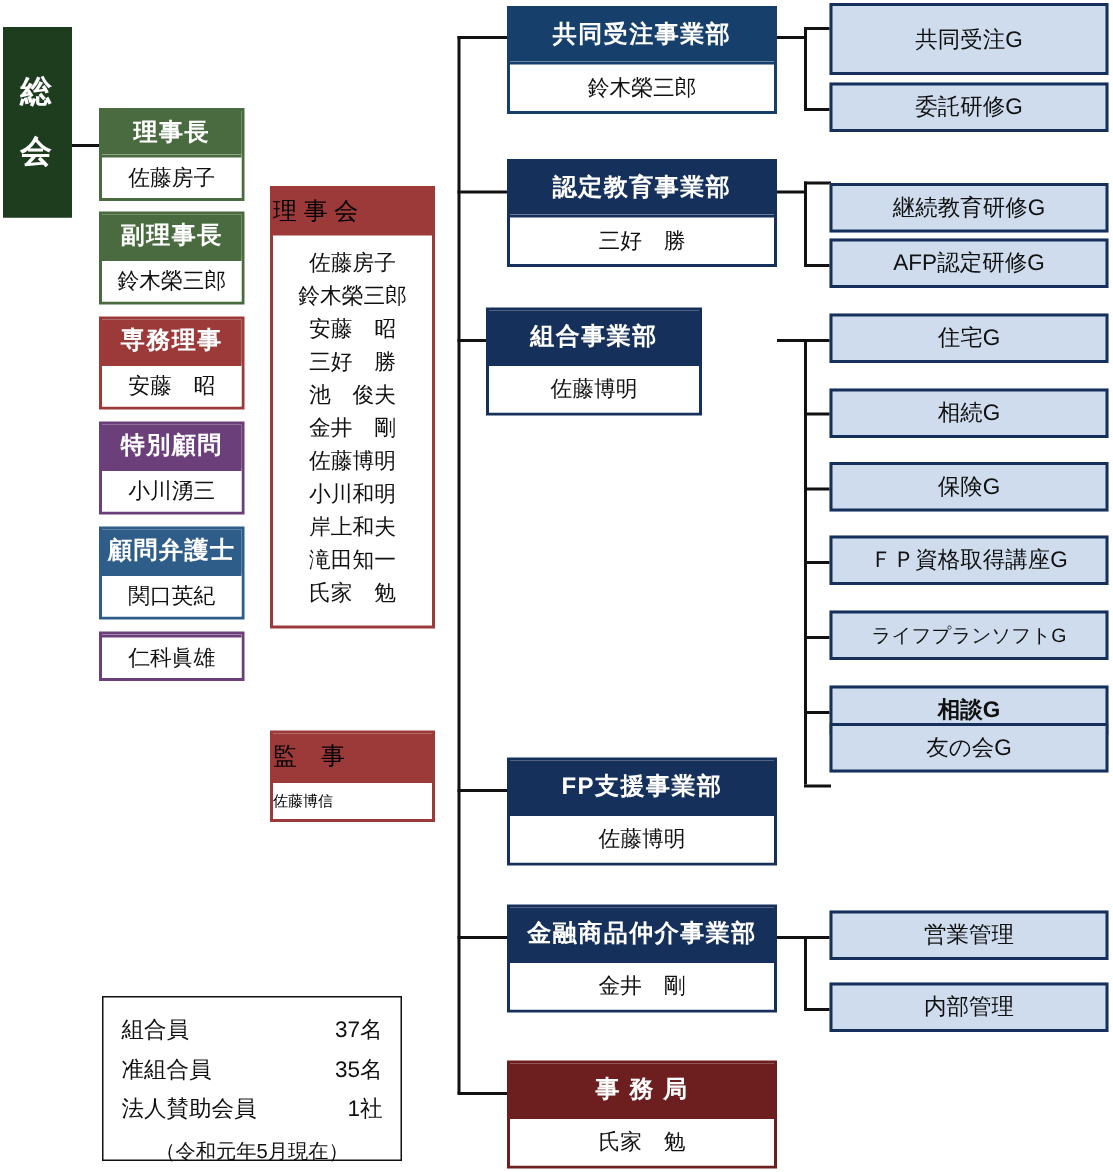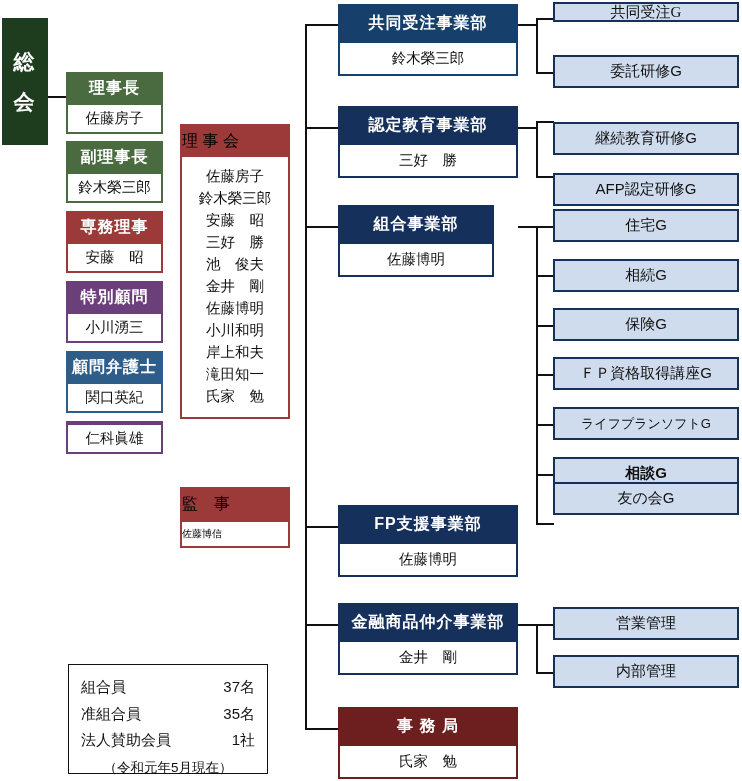--- a/index.html
+++ b/index.html
@@ -156,21 +156,21 @@
 <div class="unit division teal" style="left:338px;top:4px;width:180px;">
   <div class="hd">共同受注事業部</div>
   <div class="bd">鈴木榮三郎</div>
 </div>
 
 <div class="unit division" style="left:338px;top:106px;width:180px;">
   <div class="hd">認定教育事業部</div>
   <div class="bd">三好　勝</div>
 </div>
 
-<div class="unit division" style="left:338px;top:205px;width:156px;">
+<div class="unit division" style="left:324px;top:205px;width:144px;">
   <div class="hd">組合事業部</div>
   <div class="bd">佐藤博明</div>
 </div>
 
 <div class="unit division" style="left:338px;top:505px;width:180px;">
   <div class="hd">FP支援事業部</div>
   <div class="bd">佐藤博明</div>
 </div>
 
 <div class="unit division" style="left:338px;top:603px;width:180px;">
@@ -201,25 +201,25 @@
 <div class="ln lnh" style="left:536px;top:374px;width:18px;"></div>
 <div class="ln lnh" style="left:536px;top:424px;width:18px;"></div>
 <div class="ln lnh" style="left:536px;top:474px;width:18px;"></div>
 <div class="ln lnh" style="left:536px;top:523px;width:18px;"></div>
 
 <div class="ln lnh" style="left:518px;top:624px;width:20px;"></div>
 <div class="ln lnv" style="left:536px;top:624px;height:49px;"></div>
 <div class="ln lnh" style="left:536px;top:624px;width:18px;"></div>
 <div class="ln lnh" style="left:536px;top:672px;width:18px;"></div>
 
-<div class="group" style="left:553px;top:2px;width:186px;height:20px;font-family:Liberation Serif, serif;">共同受注G</div>
+<div class="group" style="left:553px;top:2px;width:186px;height:48px;">共同受注G</div>
 <div class="group" style="left:553px;top:55px;width:186px;height:33px;">委託研修G</div>
 
 <div class="group" style="left:553px;top:104px;width:186px;height:33px;margin-top:18px;">継続教育研修G</div>
-<div class="group" style="left:553px;top:173px;width:186px;height:33px;">AFP認定研修G</div>
+<div class="group" style="left:553px;top:159px;width:186px;height:33px;">AFP認定研修G</div>
 
 <div class="group" style="left:553px;top:209px;width:186px;height:33px;">住宅G</div>
 <div class="group" style="left:553px;top:259px;width:186px;height:33px;">相続G</div>
 <div class="group" style="left:553px;top:308px;width:186px;height:33px;">保険G</div>
 <div class="group" style="left:553px;top:357px;width:186px;height:33px;">ＦＰ資格取得講座G</div>
 <div class="group small" style="left:553px;top:407px;width:186px;height:33px;">ライフプランソフトG</div>
 <div class="group" style="left:553px;top:457px;width:186px;height:33px;font-weight:bold;">相談G</div>
 <div class="group" style="left:553px;top:482px;width:186px;height:33px;">友の会G</div>
 
 <div class="group" style="left:553px;top:607px;width:186px;height:33px;">営業管理</div>

